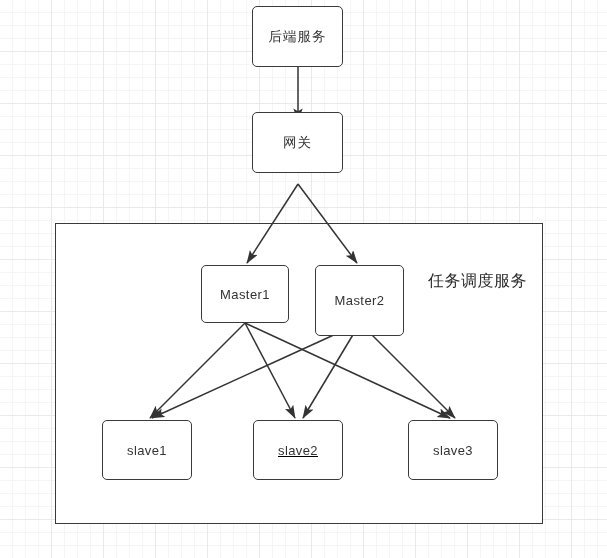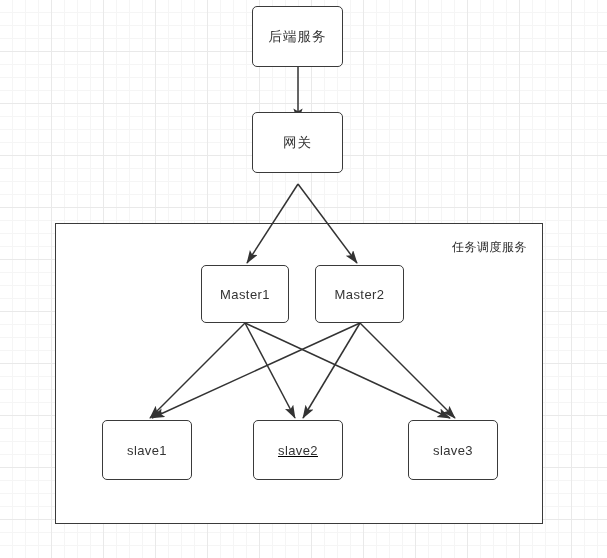--- a/index.html
+++ b/index.html
@@ -25,24 +25,25 @@
 
   
   .group-box {
     position: absolute;
     background: #ffffff;
     border: 1.6px solid #3a3a3a;
     box-sizing: border-box;
   }
   .group-label {
     position: absolute;
-    font-size: 12px;
+    font-size: 16px;
     color: #2b2b2b;
     white-space: nowrap;
     letter-spacing: 0.5px;
+    margin-top: 32px;
   }
 
   
   .node {
     position: absolute;
     box-sizing: border-box;
     background: #ffffff;
     border: 1.6px solid #3a3a3a;
     border-radius: 5px;
     display: flex;
@@ -102,21 +103,21 @@
   <div id="node-layer">
       <div class="node node-cn" style="left: 252px; top: 6px; width: 91px; height: 61px;">
         <span class="node-label">后端服务</span>
       </div>
       <div class="node node-cn" style="left: 252px; top: 112px; width: 91px; height: 61px;">
         <span class="node-label">网关</span>
       </div>
       <div class="node" style="left: 201px; top: 265px; width: 88px; height: 58px;">
         <span class="node-label">Master1</span>
       </div>
-      <div class="node" style="left: 315px; top: 265px; width: 89px; height: 58px;">
+      <div class="node" style="left: 315px; top: 265px; width: 89px; height: 71px;">
         <span class="node-label">Master2</span>
       </div>
       <div class="node" style="left: 102px; top: 420px; width: 90px; height: 60px; align-items: center;">
         <span class="node-label">slave1</span>
       </div>
       <div class="node" style="left: 253px; top: 420px; width: 90px; height: 60px; text-decoration: underline;">
         <span class="node-label">slave2</span>
       </div>
       <div class="node" style="left: 408px; top: 420px; width: 90px; height: 60px; text-align: right;">
         <span class="node-label">slave3</span>

